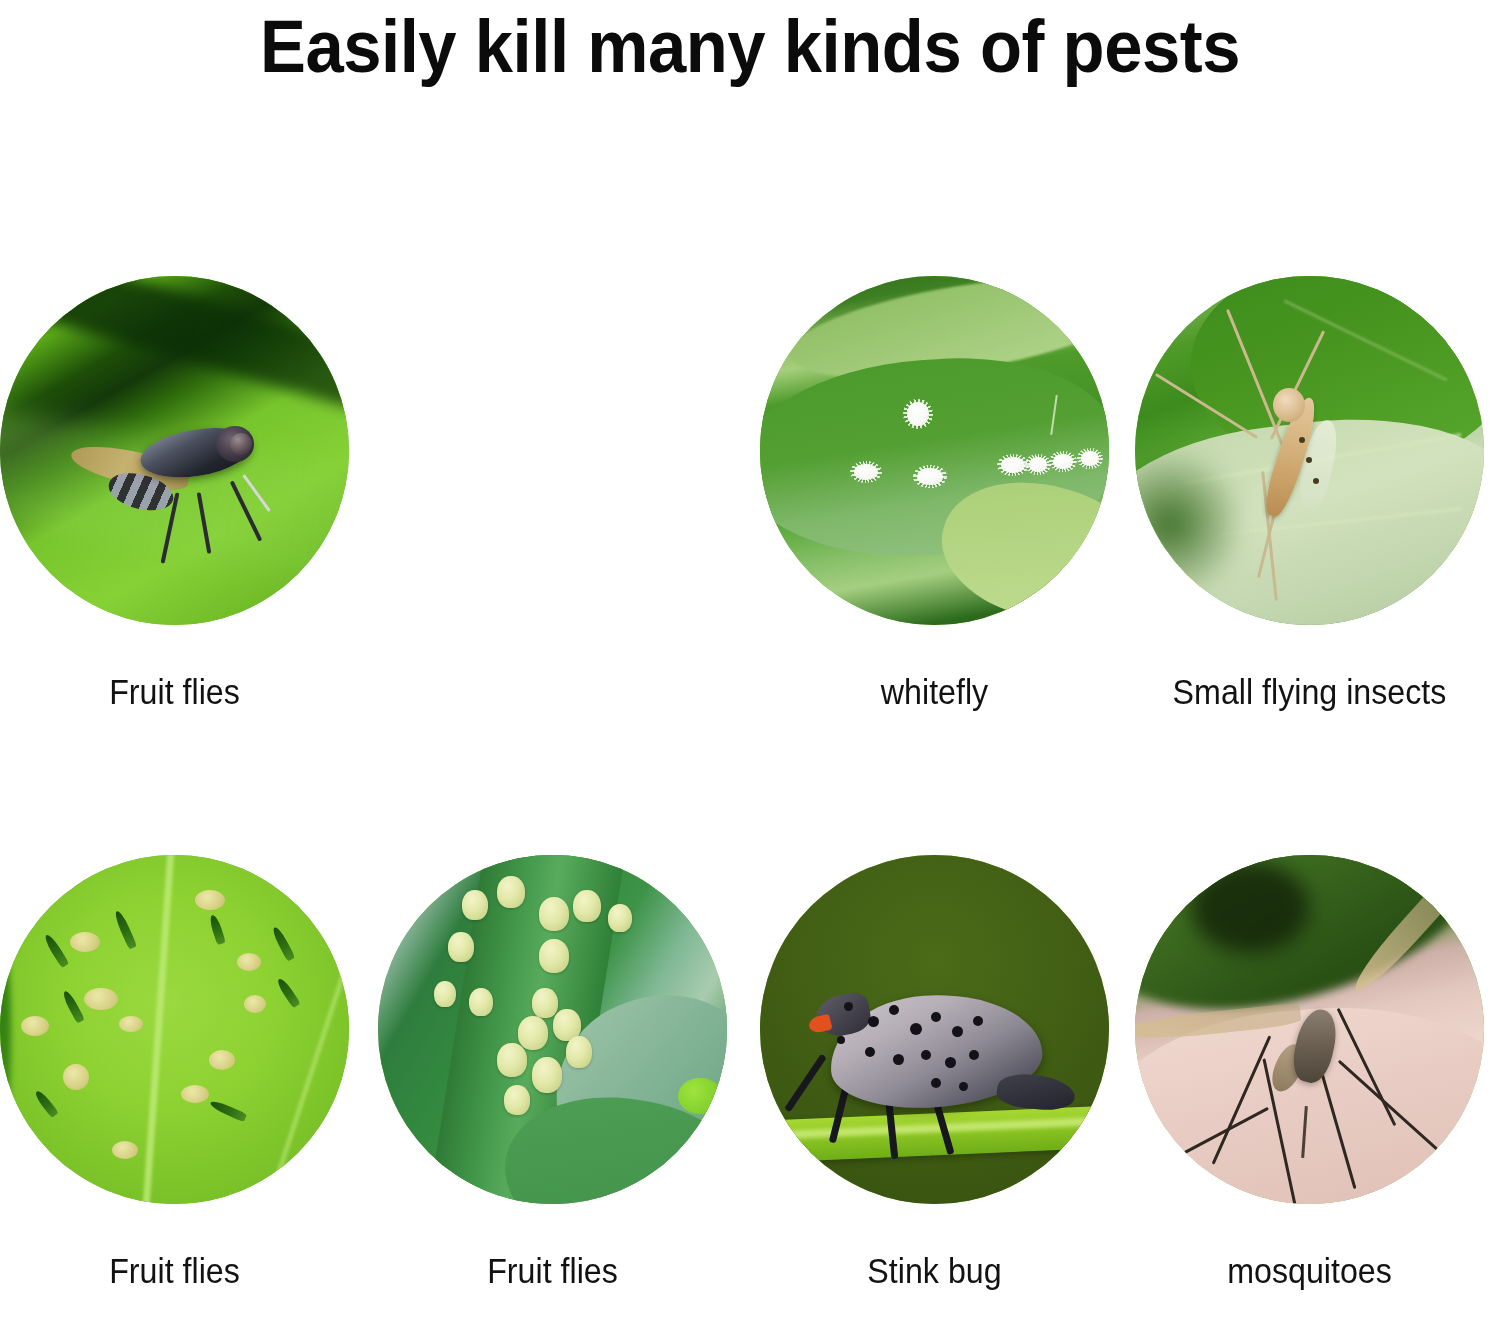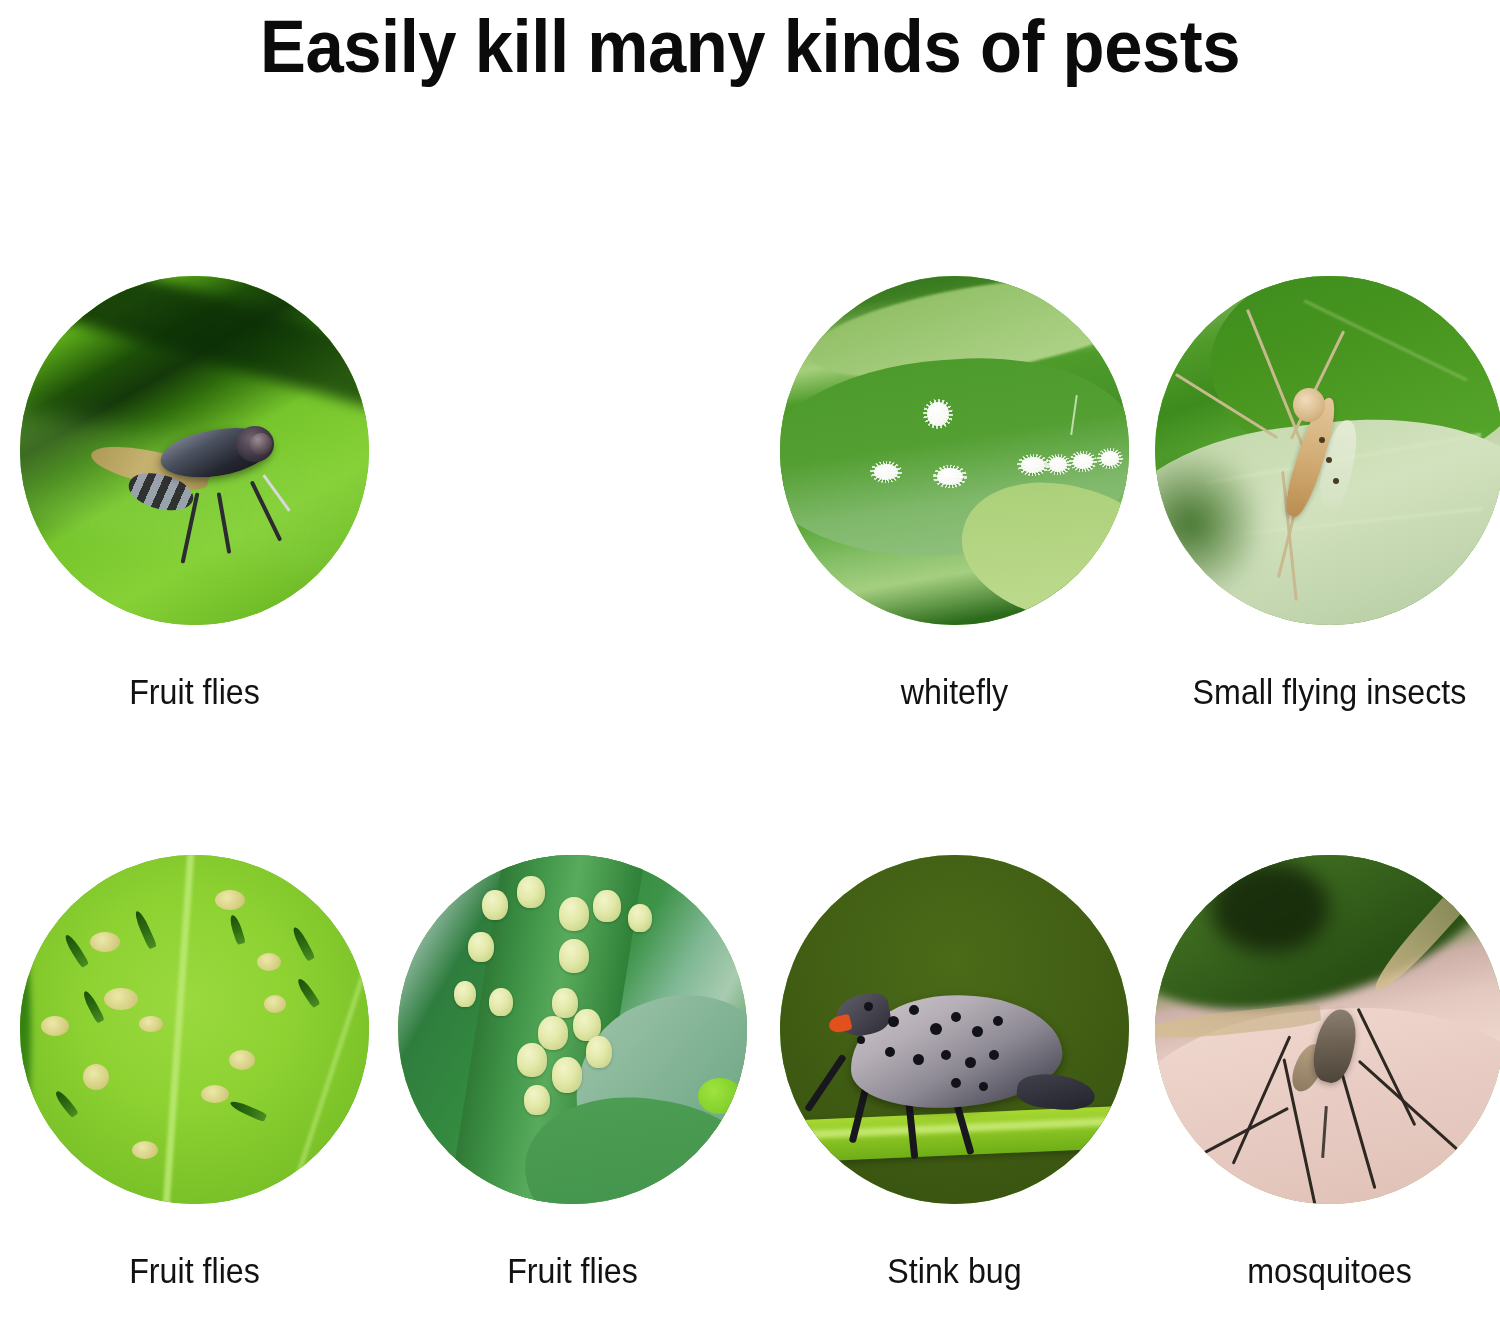--- a/index.html
+++ b/index.html
@@ -36,21 +36,21 @@
     letter-spacing: -0.5px;
     transform: scaleX(0.93);
     transform-origin: 50% 0;
     white-space: nowrap;
   }
 
   
   .grid {
     position: absolute;
     top: 276px;
-    left: 20px;
+    left: 0;
     width: 1480px;
     height: 1030px;
   }
   .row {
     position: relative;
     height: 500px;
   }
   .row-2 { margin-top: 79px; }
 
   .cell {

